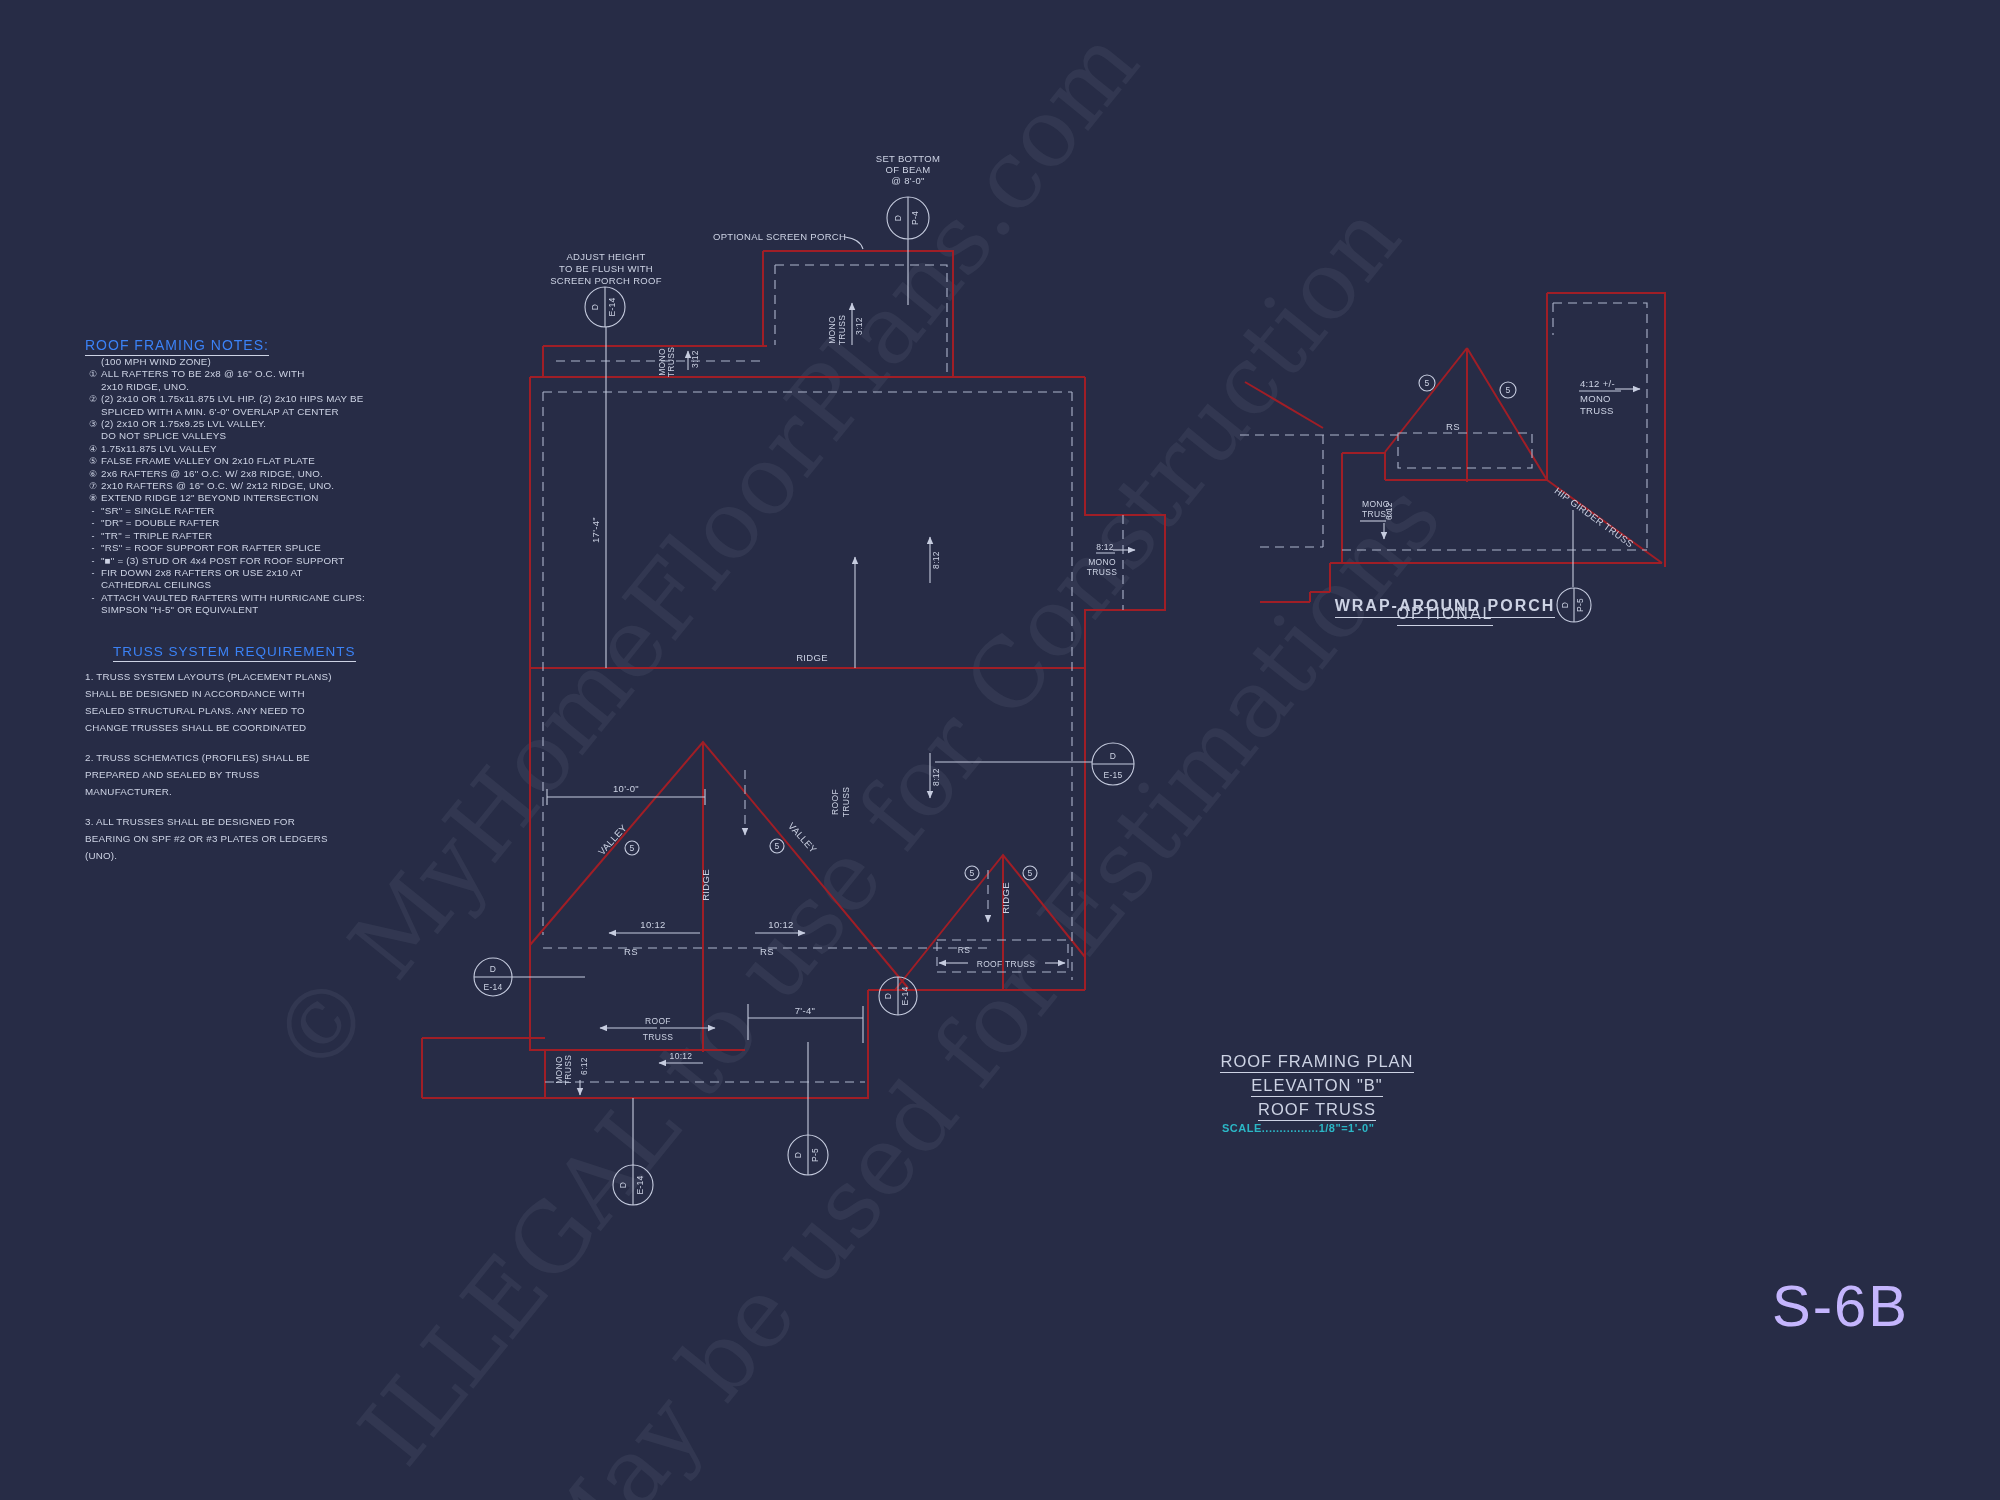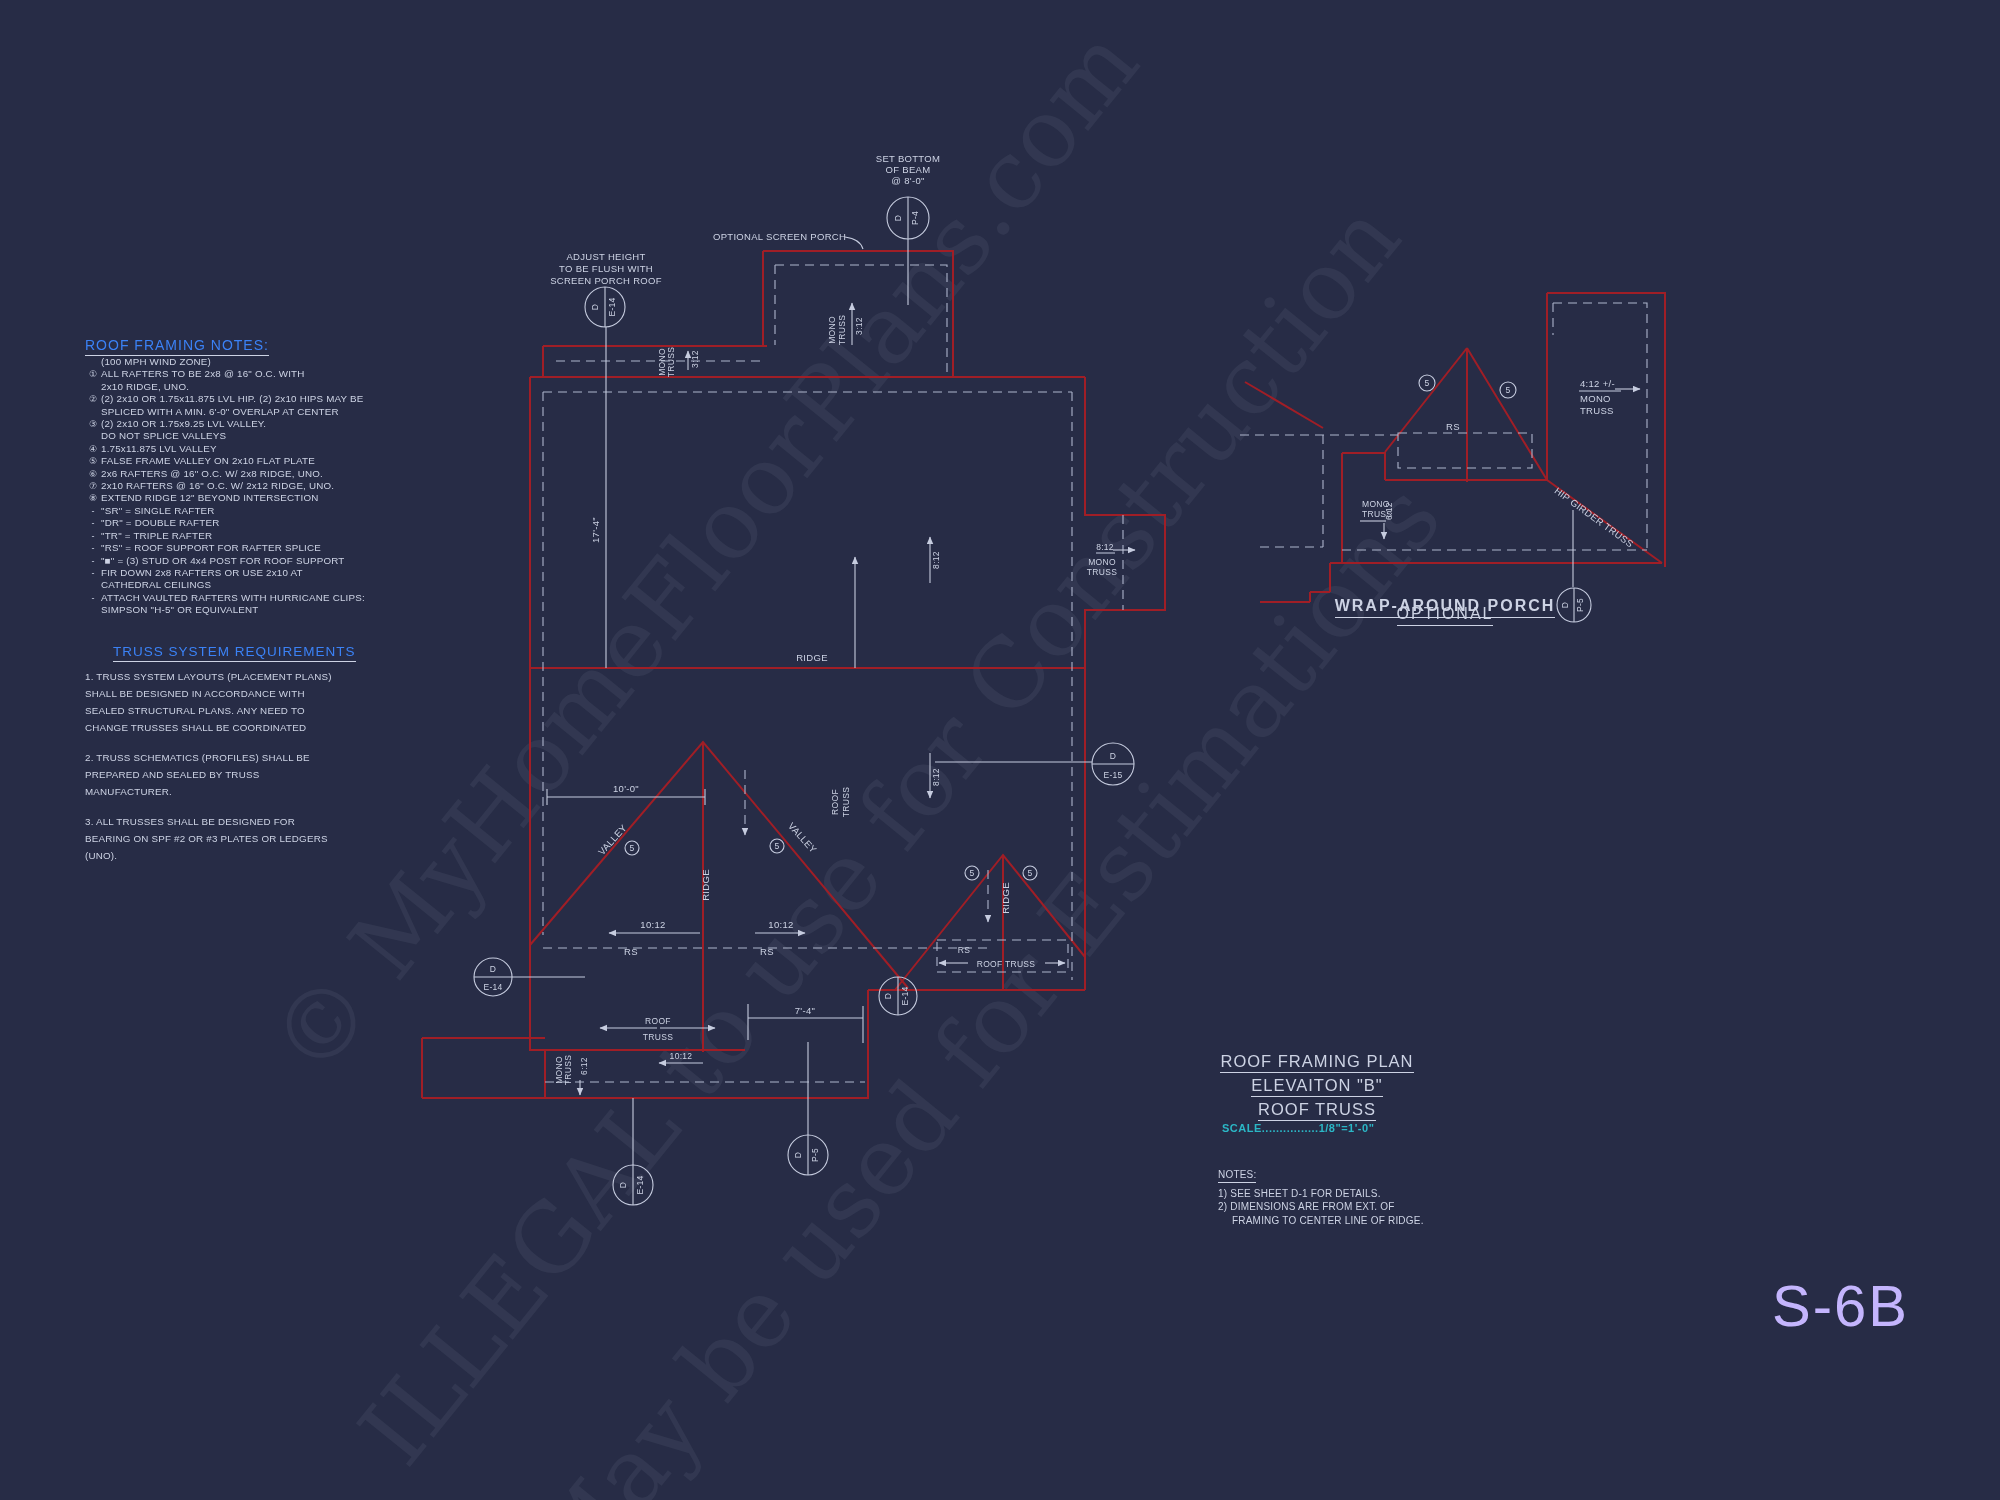--- a/index.html
+++ b/index.html
@@ -354,22 +354,16 @@
   <div class="ptitle" style="left:1322px;top:597px;width:246px;font-weight:bold;"><span>WRAP-AROUND PORCH</span></div>
 
   <div id="title-block">
     <span class="tl">ROOF FRAMING PLAN</span><br>
     <span class="tl">ELEVAITON "B"</span><br>
     <span class="tl">ROOF TRUSS</span>
   </div>
   <div id="scale-line">
     <span>SCALE</span><span>................</span><span>1/8"=1'-0"</span>
   </div>
-  <div id="plan-notes">
-    <span class="nu">NOTES:</span>
-    <div>1)  SEE SHEET D-1 FOR DETAILS.</div>
-    <div>2)  DIMENSIONS ARE FROM EXT. OF</div>
-    <div class="indent">FRAMING TO CENTER LINE OF RIDGE.</div>
-  </div>
 
   <div id="sheet-number">S-6B</div>
 
 </div>
 
 </body></html>

